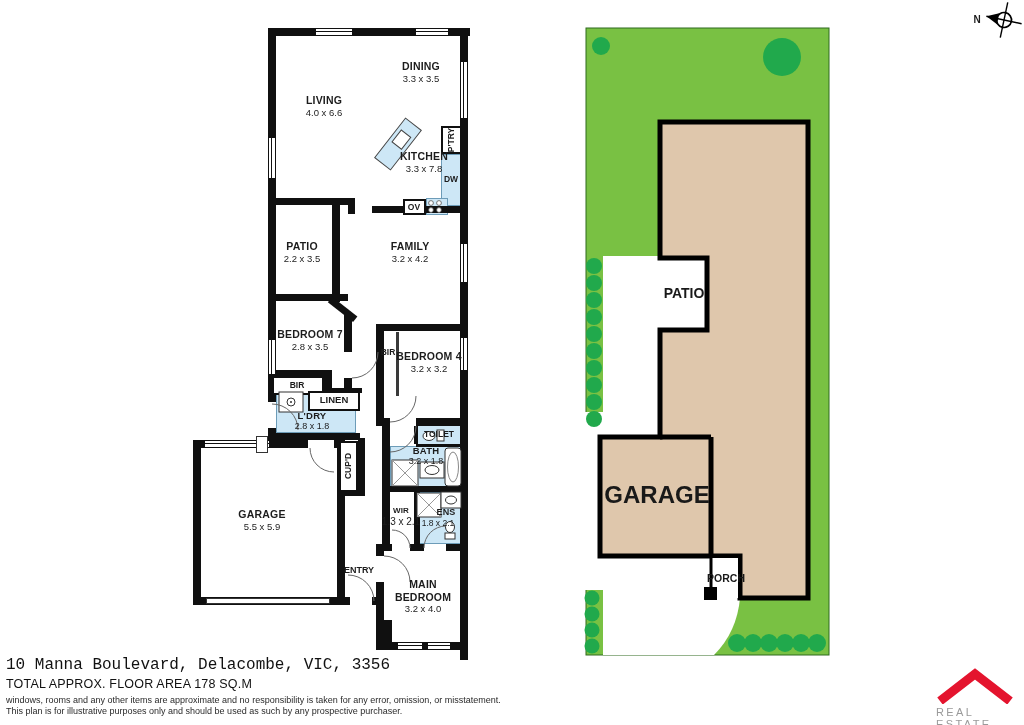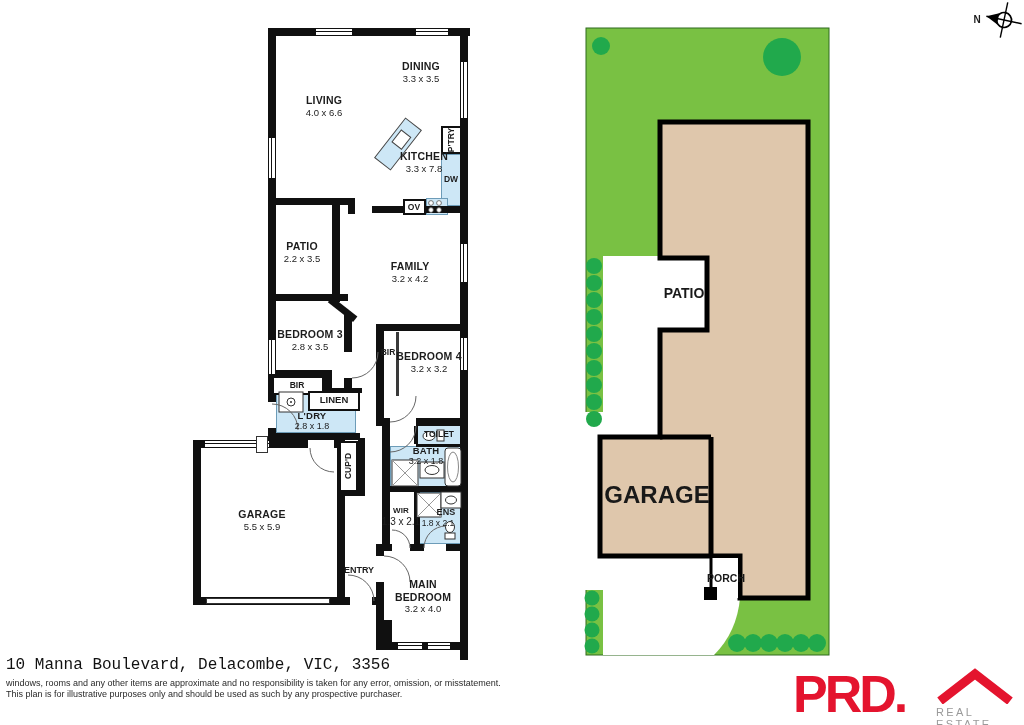--- a/index.html
+++ b/index.html
@@ -158,26 +158,26 @@
       <div class="rname">KITCHEN</div>
         <div class="rdims">3.3 x 7.8</div>
       </div>
     <div class="lbl vert sm" style="left:451px;top:140px;">P'TRY</div>
     <div class="lbl sm" style="left:451px;top:179px;">DW</div>
     <div class="lbl sm" style="left:414px;top:207px;">OV</div>
     <div class="lbl" style="left:302px;top:252px;">
       <div class="rname">PATIO</div>
         <div class="rdims">2.2 x 3.5</div>
       </div>
-    <div class="lbl" style="left:410px;top:272px;text-align:center;">
+    <div class="lbl" style="left:410px;top:252px;text-align:center;">
       <div class="rname">FAMILY</div>
         <div class="rdims">3.2 x 4.2</div>
       </div>
     <div class="lbl" style="left:310px;top:340px;">
-      <div class="rname">BEDROOM 3</div>
+      <div class="rname">BEDROOM 7</div>
         <div class="rdims">2.8 x 3.5</div>
       </div>
     <div class="lbl sm" style="left:297px;top:385px;">BIR</div>
     <div class="lbl sm" style="left:388px;top:352px;">BIR</div>
     <div class="lbl" style="left:429px;top:362px;">
       <div class="rname">BEDROOM 4</div>
         <div class="rdims">3.2 x 3.2</div>
       </div>
     <div class="lbl sm" style="left:334px;top:400px;font-size:9.5px;">LINEN</div>
     <div class="lbl" style="left:312px;top:421px;">
@@ -257,27 +257,27 @@
       <line x1="2" y1="19" x2="38" y2="19" stroke-width="1.4"></line>
       <line x1="20" y1="1" x2="20" y2="37" stroke-width="1.4"></line>
       <circle cx="20" cy="19" r="7.5" stroke-width="1.7"></circle>
       <path d="M2,19 L14,13.5 L14,24.5 Z" fill="#000" stroke="none"></path>
     </g>
   </svg>
   <div class="lbl" style="left:977px;top:20px;font-size:10px;font-weight:600;">N</div>
 
   <div class="abs" style="left:6px;top:656px;width:640px;">
     <div class="addr">10 Manna Boulevard, Delacombe, VIC, 3356</div>
+    <div class="area" style="margin-top:3px;">TOTAL APPROX. FLOOR AREA 178 SQ.M</div>
     <div class="disc" style="margin-top:4px;">
       <div>windows, rooms and any other items are approximate and no responsibility is taken for any error, omission, or misstatement.</div>
       <div>This plan is for illustrative purposes only and should be used as such by any prospective purchaser.</div>
     </div>
   </div>
 
   <div class="abs" style="left:793px;top:666px;width:226px;height:56px;">
-    <div class="brand" style="position:absolute;left:0;top:2px;color:#E4142E;">PRD.</div>
     <svg class="abs" style="left:142px;top:2px;" width="80" height="36" viewBox="0 0 80 36">
       <path d="M5,33 L40,6 L75,33" fill="none" stroke="#E4142E" stroke-width="9" stroke-linejoin="miter"></path>
     </svg>
     <div class="tagline" style="position:absolute;left:143px;top:40px;">REAL ESTATE</div>
   </div>
 
 </div>
 
 </body></html>

